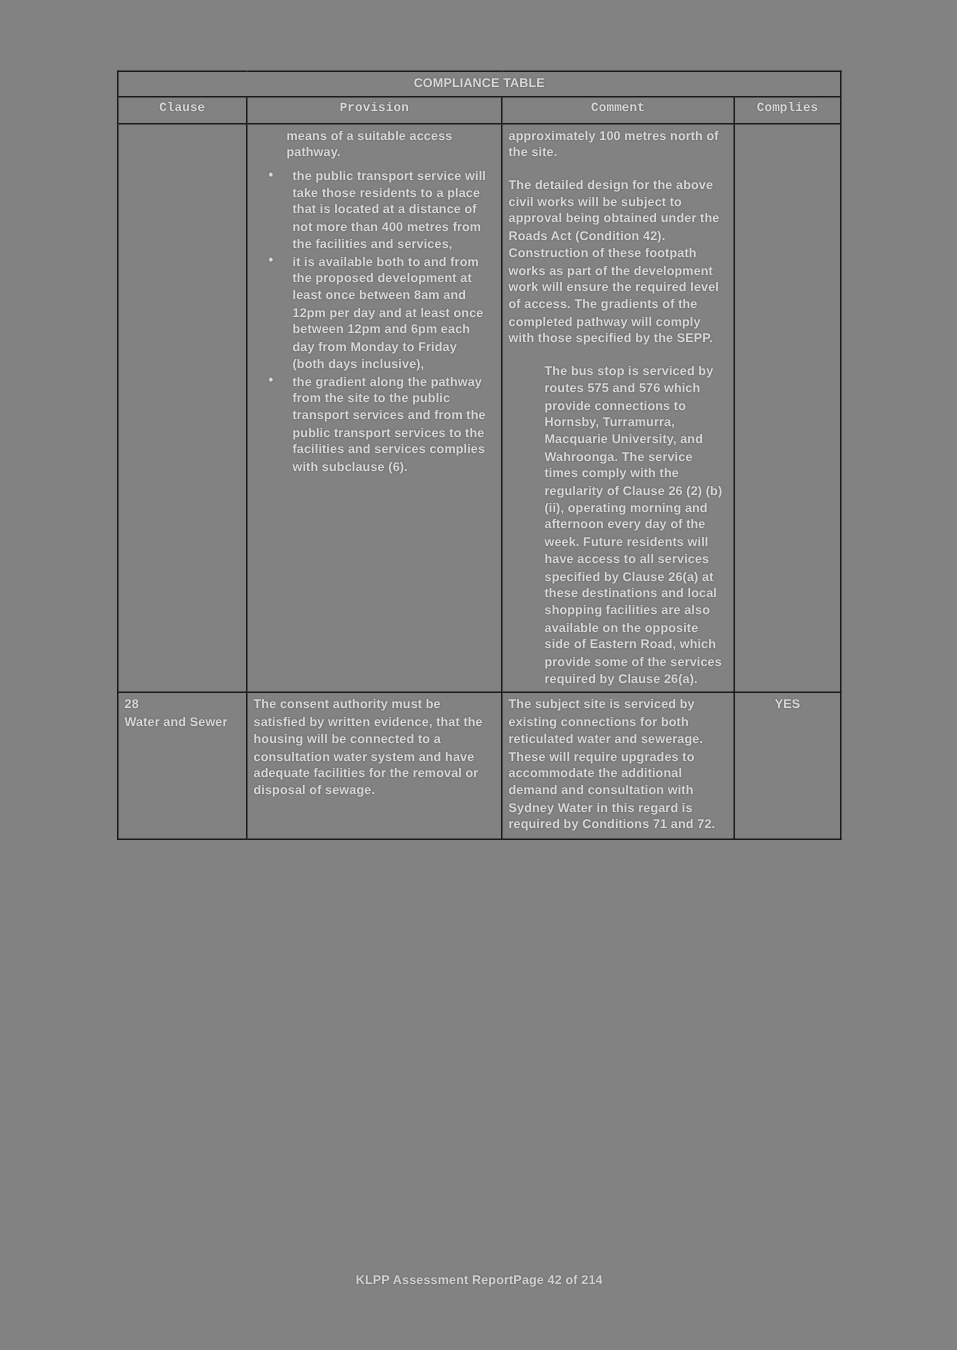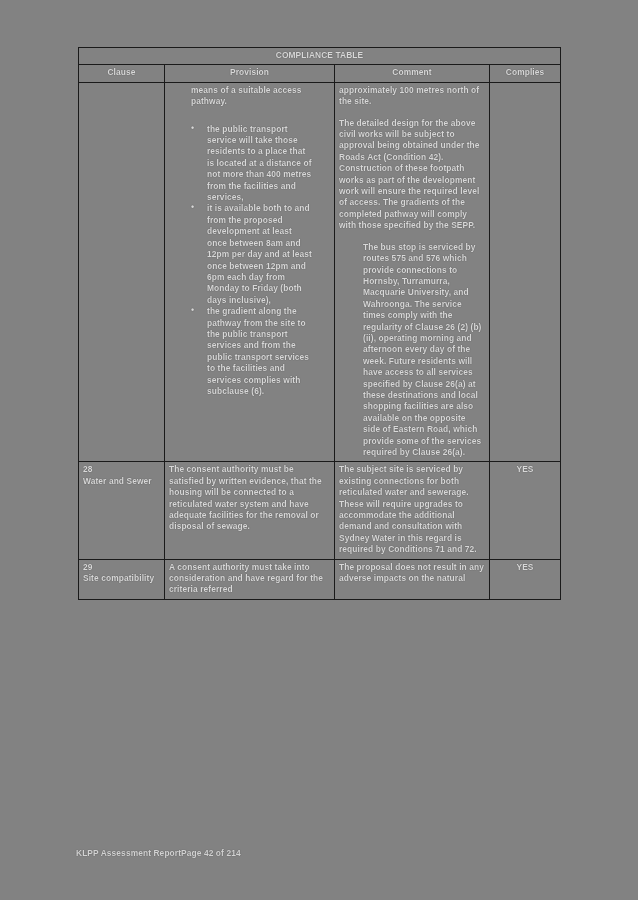--- a/index.html
+++ b/index.html
@@ -68,38 +68,39 @@
     text-shadow: none;
     text-align: center;
     font-size: 9.6px;
     font-weight: normal;
     letter-spacing: .5px;
     padding: 3px 0 4px 0;
     border-left: 1px solid #5a5a5a;
     border-right: 1px solid #5a5a5a;
     border-top: 1px solid #000;
     border-bottom: 1px solid #000;
+    font-family: Liberation Mono, monospace;
   }
   tr.head-row th:first-child { border-left: 1px solid #000; }
   tr.head-row th:last-child  { border-right: 1px solid #000; }
 
   
   col.c-clause   { width: 86px; }
   col.c-prov     { width: 170px; }
   col.c-comment  { width: 155px; }
   col.c-complies { width: 71px; }
 
   td.clause-cell   { text-align: left; margin-top: 21px; }
   td.complies-cell { text-align: center; font-size: 9px; letter-spacing: .4px; }
 
   .para { margin: 0 0 10px 0; }
   .para:last-child { margin-bottom: 0; margin-left: 24px; }
 
   ul.bullets {
-    margin: 16px;
+    margin: 4px;
     padding: 0 0 0 0;
     list-style: none;
   }
   ul.bullets li {
     position: relative;
     padding-left: 22px;
     margin: 0 0 0 0;
   }
   ul.bullets li:before {
     content: "\2022";
@@ -113,21 +114,21 @@
     display: block;
   }
 
   
   #page-footer {
     position: absolute;
     left: 76px;
     top: 848px;
     width: 487px;
     display: flex;
-    justify-content: flex-start;
+    justify-content: center;
     align-items: baseline;
     font-size: 8.4px;
     font-weight: bold;
     color: #d2d2d2;
     text-shadow: 0 0 1px rgba(20,20,20,.5);
     letter-spacing: .1px;
   }
 </style>
 </head>
 <body>
@@ -172,34 +173,25 @@
           <p class="para">The bus stop is serviced by routes 575 and 576 which provide connections to Hornsby, Turramurra, Macquarie University, and Wahroonga. The service times comply with the regularity of Clause 26 (2) (b) (ii), operating morning and afternoon every day of the week.  Future residents will have access to all services specified by Clause 26(a) at these destinations and local shopping facilities are also available on the opposite side of Eastern Road, which provide some of the services required by Clause 26(a).</p>
         </td>
         <td class="complies-cell"></td>
       </tr>
 
       <tr>
         <td class="clause-cell">
           <div>28</div>
           <div>Water and Sewer</div>
         </td>
-        <td>The consent authority must be satisfied by written evidence, that the housing will be connected to a reticulated water system and have adequate facilities for the removal or disposal of sewage.</td>
+        <td>The consent authority must be satisfied by written evidence, that the housing will be connected to a consultation water system and have adequate facilities for the removal or disposal of sewage.</td>
         <td>The subject site is serviced by existing connections for both reticulated water and sewerage. These will require upgrades to accommodate the additional demand and consultation with Sydney Water in this regard is required by Conditions 71 and 72.</td>
         <td class="complies-cell">YES</td>
       </tr>
 
-      <tr>
-        <td class="clause-cell">
-          <div>29</div>
-          <div>Site compatibility</div>
-        </td>
-        <td>A consent authority must take into consideration and have regard for the criteria referred</td>
-        <td>The proposal does not result in any adverse impacts on the natural</td>
-        <td class="complies-cell">YES</td>
-      </tr>
 
     </tbody>
   </table>
 
   <div id="page-footer">
     <span>KLPP Assessment Report</span>
     <span>Page 42 of 214</span>
   </div>
 
 </div>

